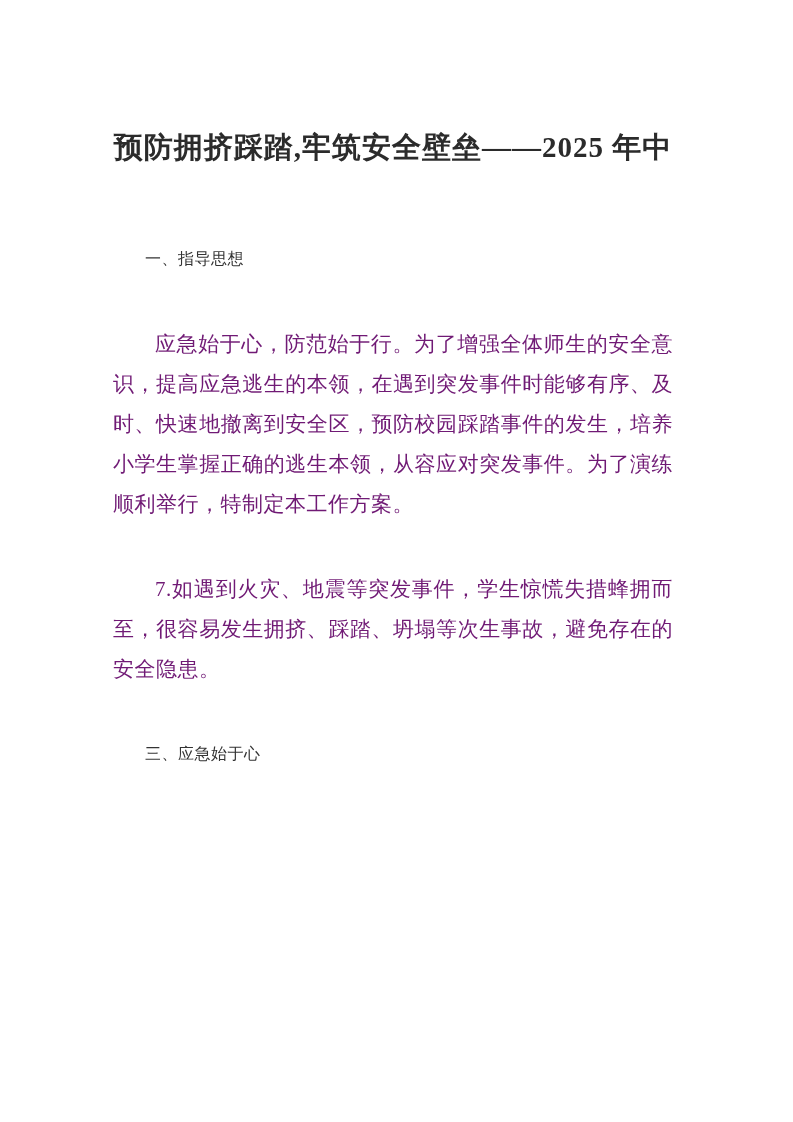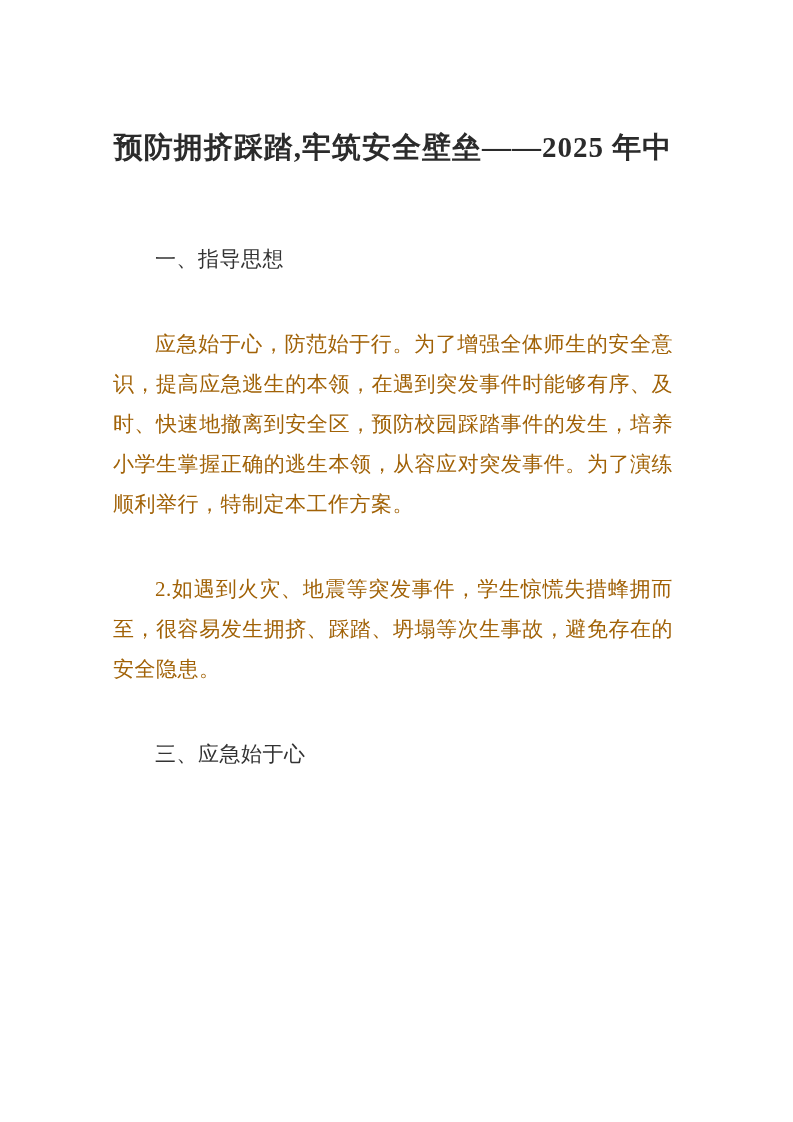--- a/index.html
+++ b/index.html
@@ -27,52 +27,52 @@
     letter-spacing: 1px;
     text-align: center;
     color: #2b2b2b;
   }
   .title-line {
     display: block;
     white-space: nowrap;
   }
   .doc-heading {
     margin: 45px 0 0 0;
-    font-size: 21px;
+    font-size: 16px;
     font-weight: normal;
     line-height: 40px;
     letter-spacing: 0.5px;
     text-indent: 2em;
     color: #333333;
   }
   .doc-heading.first-after-title {
     margin-top: 67px;
   }
   .doc-para {
     margin: 45px 0 0 0;
     font-size: 21px;
     line-height: 40px;
     letter-spacing: 0.5px;
     text-indent: 2em;
     text-align: justify;
-    color: #a16207;
+    color: #701a75;
   }
 </style>
 </head>
 <body>
 
 <div class="page">
 
   <h1 class="doc-title">
     <span class="title-line">预防拥挤踩踏,牢筑安全壁垒——2025 年中</span>
   </h1>
 
   <p class="doc-heading first-after-title">一、指导思想</p>
 
   <p class="doc-para">应急始于心，防范始于行。为了增强全体师生的安全意识，提高应急逃生的本领，在遇到突发事件时能够有序、及时、快速地撤离到安全区，预防校园踩踏事件的发生，培养小学生掌握正确的逃生本领，从容应对突发事件。为了演练顺利举行，特制定本工作方案。</p>
 
 
 
-  <p class="doc-para">2.如遇到火灾、地震等突发事件，学生惊慌失措蜂拥而至，很容易发生拥挤、踩踏、坍塌等次生事故，避免存在的安全隐患。</p>
+  <p class="doc-para">7.如遇到火灾、地震等突发事件，学生惊慌失措蜂拥而至，很容易发生拥挤、踩踏、坍塌等次生事故，避免存在的安全隐患。</p>
 
   <p class="doc-heading">三、应急始于心</p>
 
 </div>
 
 </body></html>

